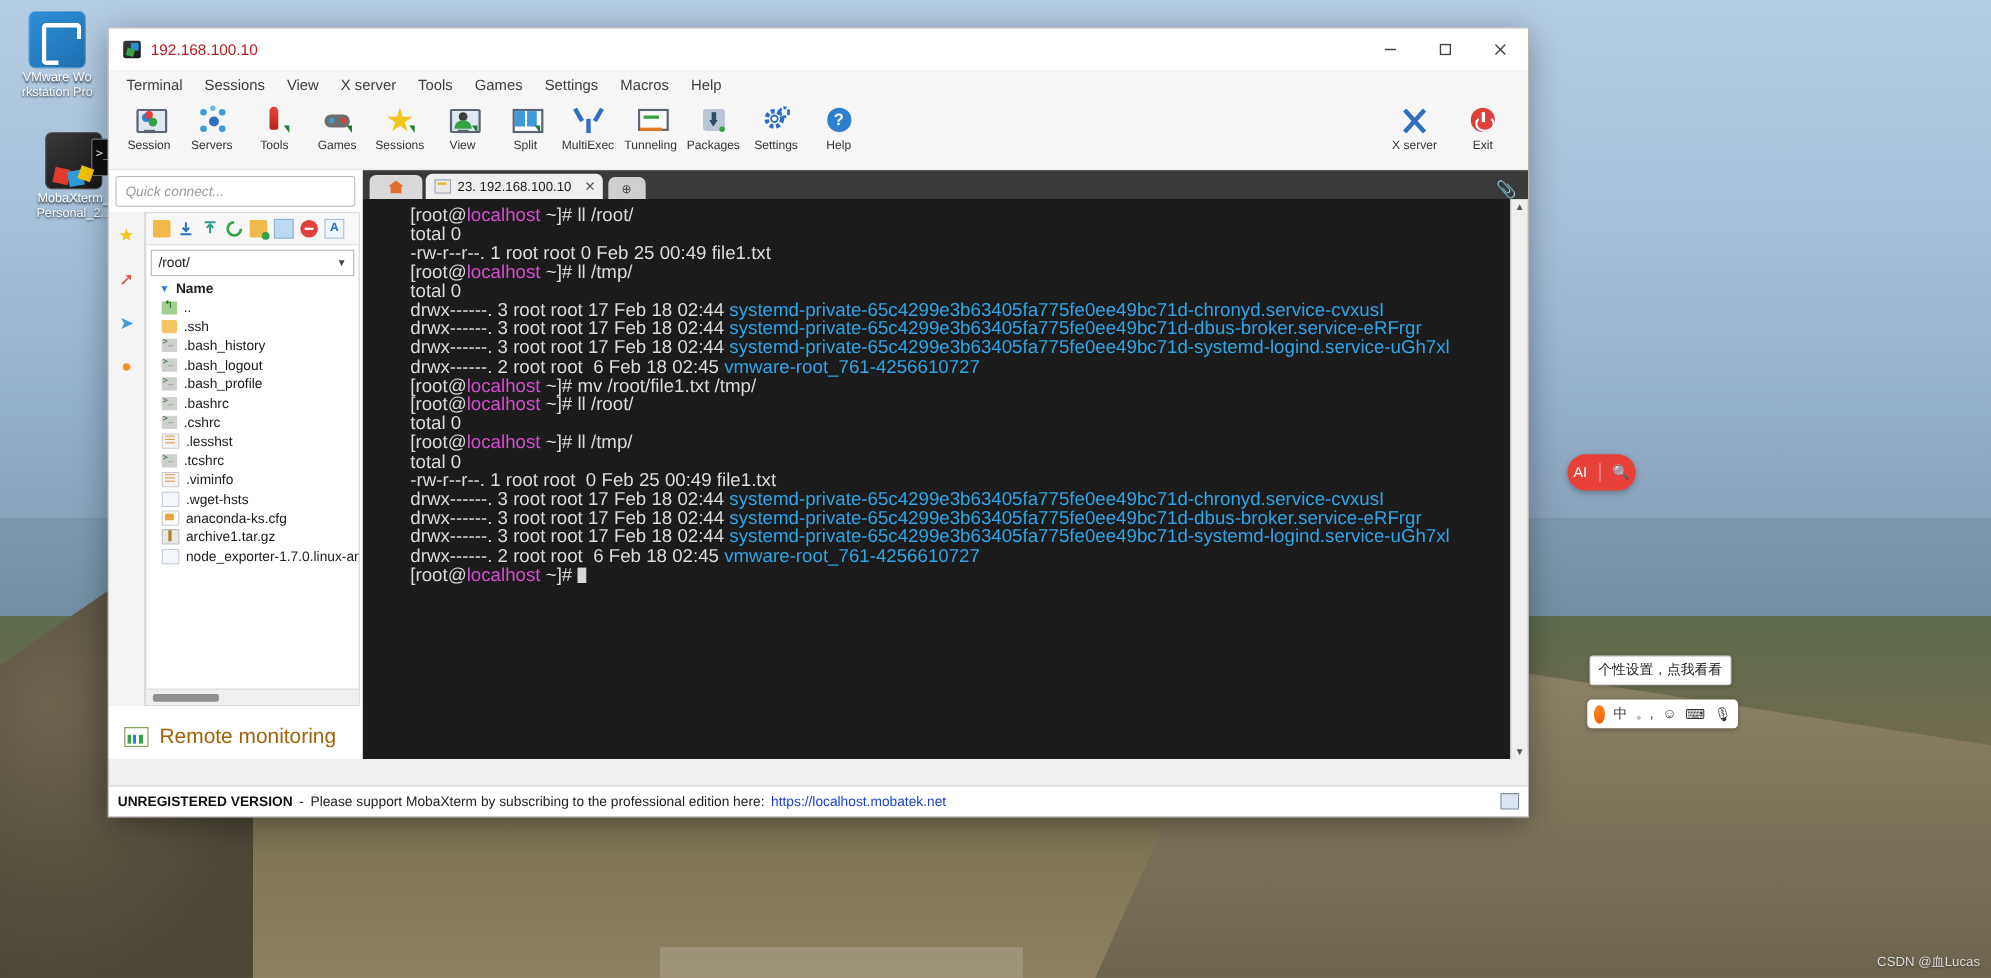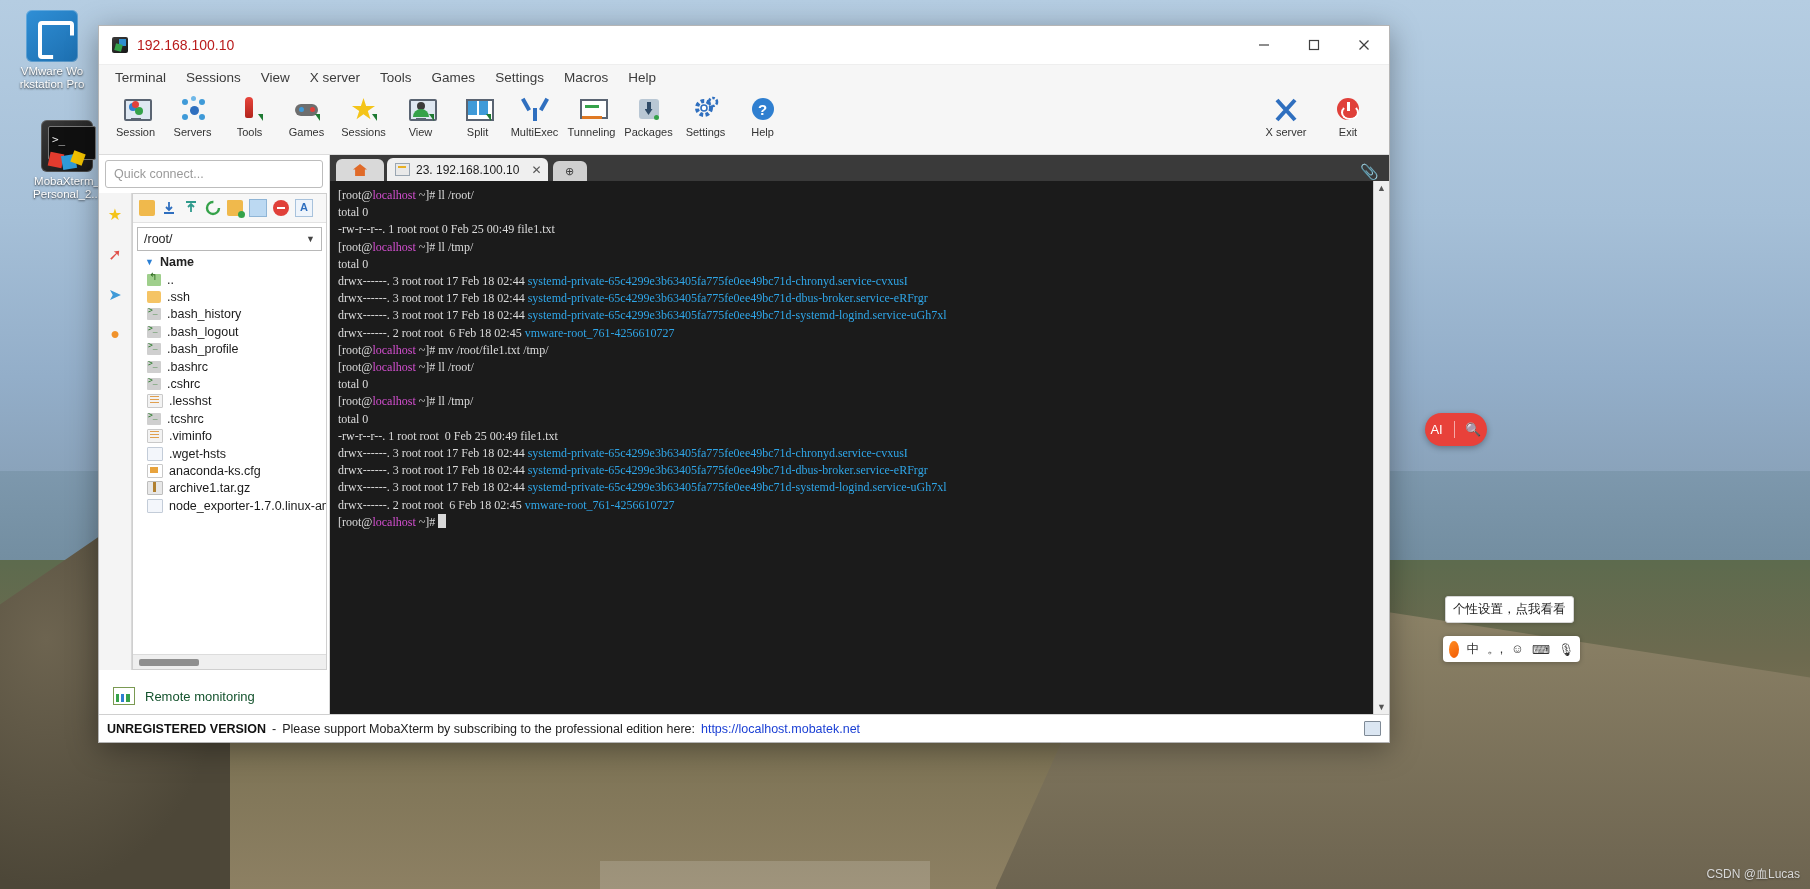--- a/index.html
+++ b/index.html
@@ -67,21 +67,21 @@
   
   .ic-monitor{position:absolute;left:2px;top:3px;width:24px;height:18px;background:#dfe8f2;border:2px solid #5a6472;border-radius:2px;}
   .ic-stand{position:absolute;left:9px;top:22px;width:10px;height:3px;background:#5a6472;}
   .dot{position:absolute;border-radius:50%;}
   .tri{position:absolute;right:1px;bottom:3px;width:0;height:0;border-left:5px solid transparent;border-right:0;border-top:7px solid #1f7a33;}
 
   
   .body{flex:1;display:flex;min-height:0;background:#fff;}
   .leftcol{width:230px;display:flex;flex-direction:column;border-right:1px solid #d5d5d5;background:#fff;}
   .qc{height:26px;margin:5px 6px;border:1px solid #bdbdbd;border-radius:3px;display:flex;align-items:center;padding:0 8px;
-      font-size:12.5px;color:#9a9a9a;background:#fff;}
+      font-size:12.5px;color:#9a9a9a;background:#fff;font-style:italic;}
   .leftsplit{flex:1;display:flex;min-height:0;}
   .vtabs{width:32px;background:#f4f4f4;border-right:1px solid #d9d9d9;padding-top:6px;display:flex;flex-direction:column;align-items:center;gap:10px;}
   .vtab{width:26px;height:30px;display:flex;align-items:center;justify-content:center;border-radius:3px;font-size:16px;}
 
   .browser{flex:1;display:flex;flex-direction:column;min-width:0;border:1px solid #cfcfcf;margin:0 2px 0 0;background:#fff;}
   .btools{height:24px;display:flex;align-items:center;gap:6px;padding:2px 6px;background:#f7f7f7;border-bottom:1px solid #e2e2e2;}
   .bt{width:16px;height:16px;position:relative;}
   .pathbar{margin:4px 4px 2px;height:22px;border:1px solid #b8b8b8;display:flex;align-items:center;padding:0 6px;font-size:12.5px;color:#222;background:#fff;}
   .pathbar .chev{margin-left:auto;font-size:9px;color:#444;}
   .colhdr{display:flex;align-items:center;gap:6px;padding:2px 6px 2px 12px;font-size:12.5px;color:#222;font-weight:bold;}
@@ -97,50 +97,50 @@
   .fico.txt{background:#f3f3f3;border:1px solid #c9c9c9;}
   .fico.txt:after{content:"";position:absolute;left:2px;top:1px;width:9px;height:1px;box-shadow:0 3px 0 #e0a050,0 6px 0 #e0a050;background:#e0a050;}
   .fico.plain{background:#f3f6fb;border:1px solid #c3ccd8;}
   .fico.cfg{background:#fff;border:1px solid #c9c9c9;}
   .fico.cfg:after{content:"";position:absolute;left:2px;top:2px;width:8px;height:6px;background:#e8a33d;}
   .fico.gz{background:#e8e8e8;border:1px solid #bdbdbd;}
   .fico.gz:after{content:"";position:absolute;left:5px;top:0;width:3px;height:10px;background:#b08030;}
   .hscroll{height:14px;background:#efefef;border-top:1px solid #dcdcdc;display:flex;align-items:center;padding-left:6px;}
   .hscroll .thumb{width:60px;height:7px;background:#8f8f8f;border-radius:2px;}
   .leftfoot{padding:8px 0 0 0;background:#fff;}
-  .lfrow{display:flex;align-items:center;gap:10px;padding:9px 0 9px 14px;font-size:13px;color:#14532d;}
+  .lfrow{display:flex;align-items:center;gap:10px;padding:9px 0 9px 14px;font-size:19px;color:#a16207;}
   .lfrow .mico{width:20px;height:16px;background:#fff;border:1px solid #7a9a52;position:relative;}
   .lfrow .mico:after{content:"";position:absolute;left:2px;bottom:2px;width:14px;height:8px;
      background:linear-gradient(90deg,#35a24a 0 3px,transparent 3px 5px,#2f7fd0 5px 8px,transparent 8px 10px,#35a24a 10px 14px);}
   .cbx{width:13px;height:13px;border:1px solid #8a8a8a;background:#fff;flex:none;}
 
   
   .rightcol{flex:1;display:flex;flex-direction:column;min-width:0;background:#1b1b1b;}
   .tabstrip{height:26px;background:#3a3a3a;display:flex;align-items:flex-end;padding-left:6px;}
   .hometab{width:48px;height:22px;background:#d9d9d9;border-radius:6px 6px 0 0;display:flex;align-items:center;justify-content:center;}
   .hometab .h{width:14px;height:12px;background:#e06b2a;clip-path:polygon(50% 0,100% 45%,85% 45%,85% 100%,15% 100%,15% 45%,0 45%);}
   .ttab{height:23px;background:#efefef;border-radius:6px 6px 0 0;display:flex;align-items:center;gap:6px;
         padding:0 6px 0 8px;margin-left:3px;font-size:12px;color:#1b1b1b;}
   .ttab .key{width:13px;height:11px;background:#e9e9e9;border:1px solid #9aa6b2;position:relative;}
   .ttab .key:after{content:"";position:absolute;left:2px;top:2px;width:8px;height:2px;background:#e8b024;}
   .ttab .x{margin-left:6px;color:#555;font-size:12px;}
   .plustab{width:34px;height:20px;background:#cfcfcf;border-radius:6px 6px 0 0;margin-left:5px;display:flex;align-items:center;justify-content:center;
      font-size:11px;color:#3b3b3b;}
   .tabstrip .clipicon{margin-left:auto;margin-right:10px;color:#5c6b7a;font-size:15px;}
   .termwrap{flex:1;display:flex;min-height:0;}
-  .term{flex:1;background:#1b1b1b;color:#dcdcdc;font-family:Liberation Serif, serif;font-size:12px;line-height:17.2px;
-        padding:6px 0 0 8px;overflow:hidden;white-space:pre;}
+  .term{flex:1;background:#1b1b1b;color:#dcdcdc;font-family:Liberation Sans, sans-serif;font-size:17px;line-height:17.2px;
+        padding:6px 0 0 8px;overflow:hidden;white-space:pre;margin-left:35px;}
   .term .host{color:#d44fd0;}
   .term .path{color:#2fa6e8;}
   .term .cur{display:inline-block;width:8px;height:14px;background:#d8d8d8;vertical-align:-2px;}
   .vscroll{width:15px;background:#efefef;border-left:1px solid #cfcfcf;display:flex;flex-direction:column;justify-content:space-between;align-items:center;}
   .vscroll .arw{font-size:9px;color:#555;padding:2px 0;}
 
   
-  .statusbar{height:27px;background:#fff;border-top:1px solid #d0d0d0;display:flex;align-items:center;padding:0 8px;gap:6px;}
+  .statusbar{height:27px;background:#fff;border-top:1px solid #d0d0d0;display:flex;align-items:center;padding:0 8px;gap:6px;margin-top:24px;}
   .statusbar .s1{font-size:12.5px;font-weight:bold;color:#111;}
   .statusbar .s2{font-size:12.5px;color:#222;}
   .statusbar .s3{font-size:12.5px;color:#1a3fd4;}
   .statusbar .scr{margin-left:auto;width:15px;height:13px;border:1px solid #7f8a96;border-radius:1px;background:#dbe6f2;}
 
   
   #ai-widget{position:absolute;left:1425px;top:413px;width:62px;height:33px;background:#e8413a;border-radius:17px;
      display:flex;align-items:center;justify-content:space-around;color:#fff;font-size:13px;box-shadow:0 2px 6px rgba(0,0,0,.3);}
   #ai-widget .sep{width:1px;height:17px;background:rgba(255,255,255,.55);}
   #tooltip-bubble{position:absolute;left:1445px;top:596px;height:25px;background:#fff;border:1px solid #d6d6d6;border-radius:3px;

